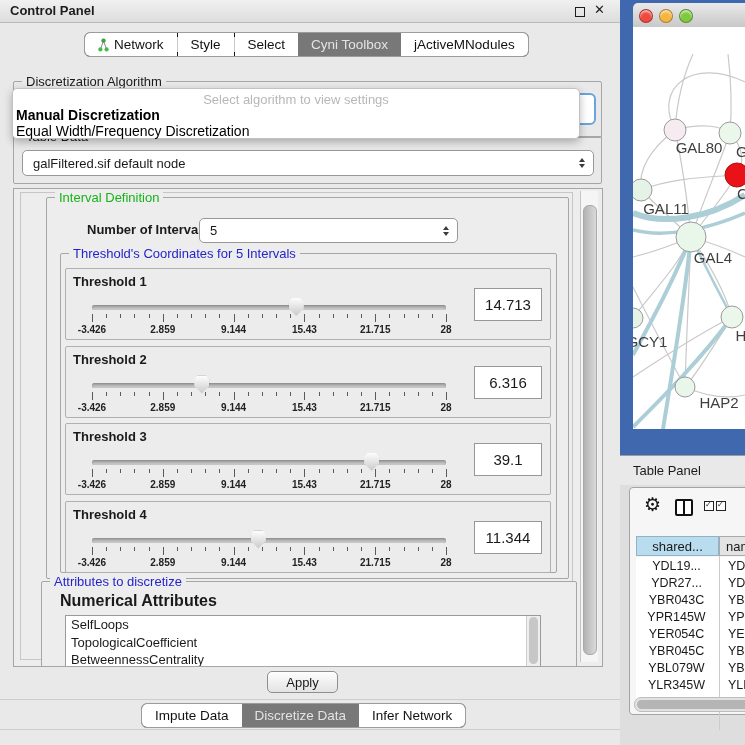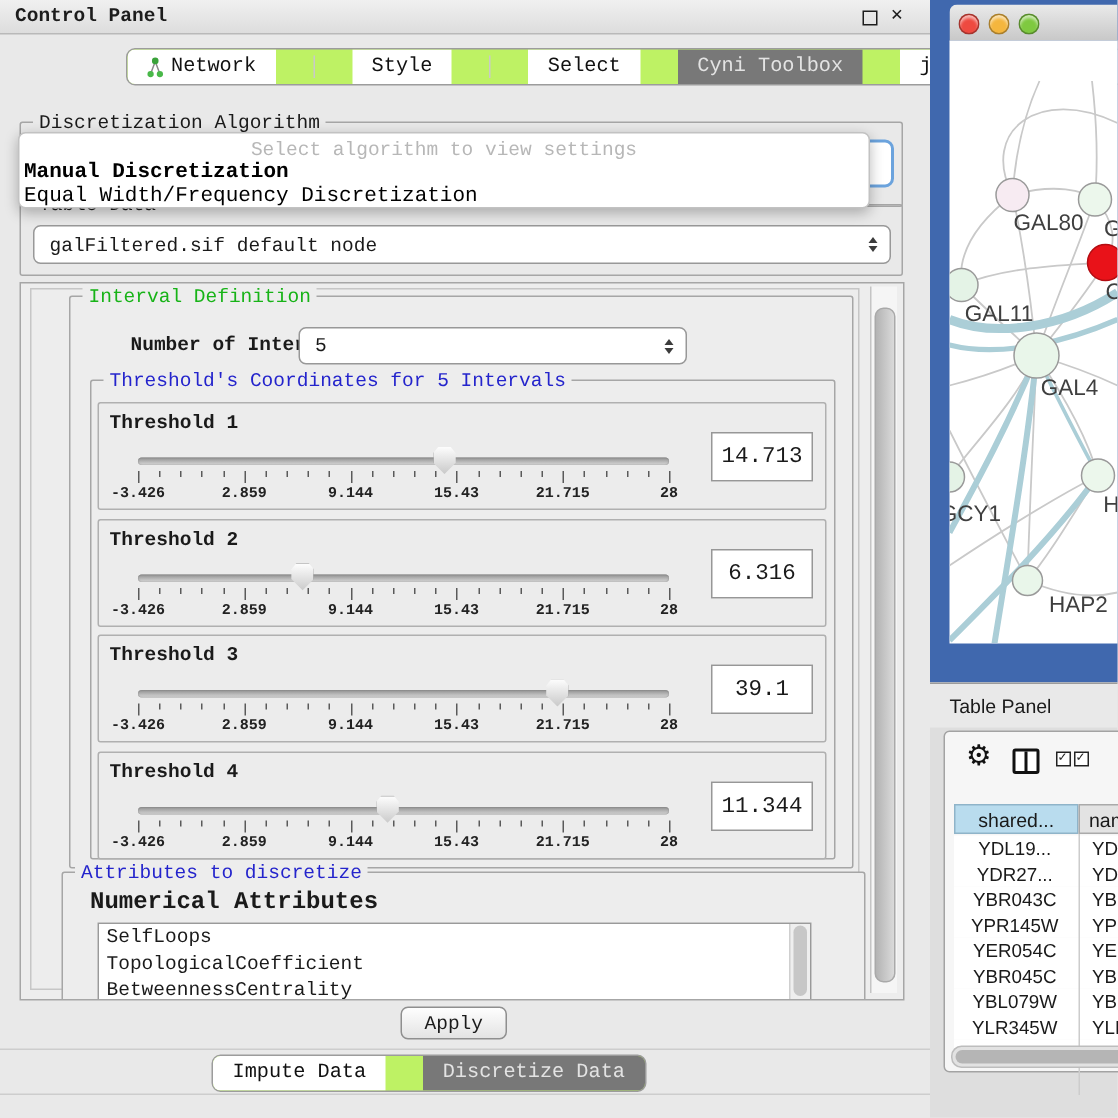--- a/index.html
+++ b/index.html
@@ -1,28 +1,28 @@
 <!DOCTYPE html>
 <html style="--green: #17b317; --blue: #2424cc; --frameblue: #4068ae; --hdrblue: #b9dcee;"><head>
 <meta charset="utf-8">
 <style>
   html,body{margin:0;padding:0;}
   body{width:745px;height:745px;overflow:hidden;background:#e9e9e9;
        font-family:"Liberation Sans","DejaVu Sans",sans-serif;color:#1a1a1a;
        -webkit-font-smoothing:antialiased;}
   
-  #left-panel{position:absolute;left:0;top:0;width:620px;height:745px;background:#e9e9e9;font-family:Liberation Mono, monospace;}
+  #left-panel{position:absolute;left:0;top:0;width:620px;height:745px;background:#e9e9e9;}
   #titlebar{position:absolute;left:0;top:0;width:100%;height:22px;
             background:linear-gradient(#f0f0f0,#dddddd);border-bottom:1px solid #b9b9b9;}
   #titlebar .t-title{position:absolute;left:10px;top:3px;font-size:13px;color:#1c1c1c;}
   .floatic{position:absolute;top:7px;width:8px;height:8px;border:1.5px solid #1c1c1c;background:transparent;}
   .closeic{position:absolute;top:2px;font-size:13px;font-weight:700;color:#1c1c1c;}
   
-  .tabbar{position:absolute;display:inline-flex;align-items:stretch;background:#bef264;
-          border:1px solid #9c9c9c;border-radius:6px;overflow:hidden;height:23px;gap:25px;}
+  .tabbar{position:absolute;display:inline-flex;align-items:stretch;background:#0f172a;
+          border:1px solid #9c9c9c;border-radius:6px;overflow:hidden;height:23px;}
   .tab{display:flex;align-items:center;gap:5px;padding:0 13px;font-size:13.5px;color:#111;
        background:#fff;white-space:nowrap;cursor:default;}
   .tab.sel{background:#787878;color:#e3e3e3;}
   .tabsep{width:1px;background:#c9c9c9;margin:4px 0;}
   
   .group{position:absolute;border:1px solid #a6a6a6;border-radius:2px;}
   .legend{position:absolute;top:-8px;left:8px;background:#e9e9e9;padding:0 4px;font-size:13px;line-height:15px;}
   .legend.on-panel{background:#ededed;}
   .legend.green{color:var(--green);}
   .legend.blue{color:var(--blue);}
@@ -389,20 +389,23 @@
     <span>Apply</span>
   </div>
 
   <div class="hline" style="top:699px;"></div>
   <div class="tabbar" style="left:141px;top:703px;" id="bottom-tabs">
       <div class="tab">
         <span>Impute Data</span>
       </div>
       <div class="tab sel">
         <span>Discretize Data</span>
+      </div>
+      <div class="tab">
+        <span>Infer Network</span>
       </div>
     </div>
   <div class="hline" style="top:729px;"></div>
 </div>
 
 <div id="right-panel">
   <div id="net-frame">
     <div id="net-titlebar">
       <span class="light" style="left:6px;background:#ee4a40;"></span>
       <span class="light" style="left:26px;background:#f4b63e;"></span>

